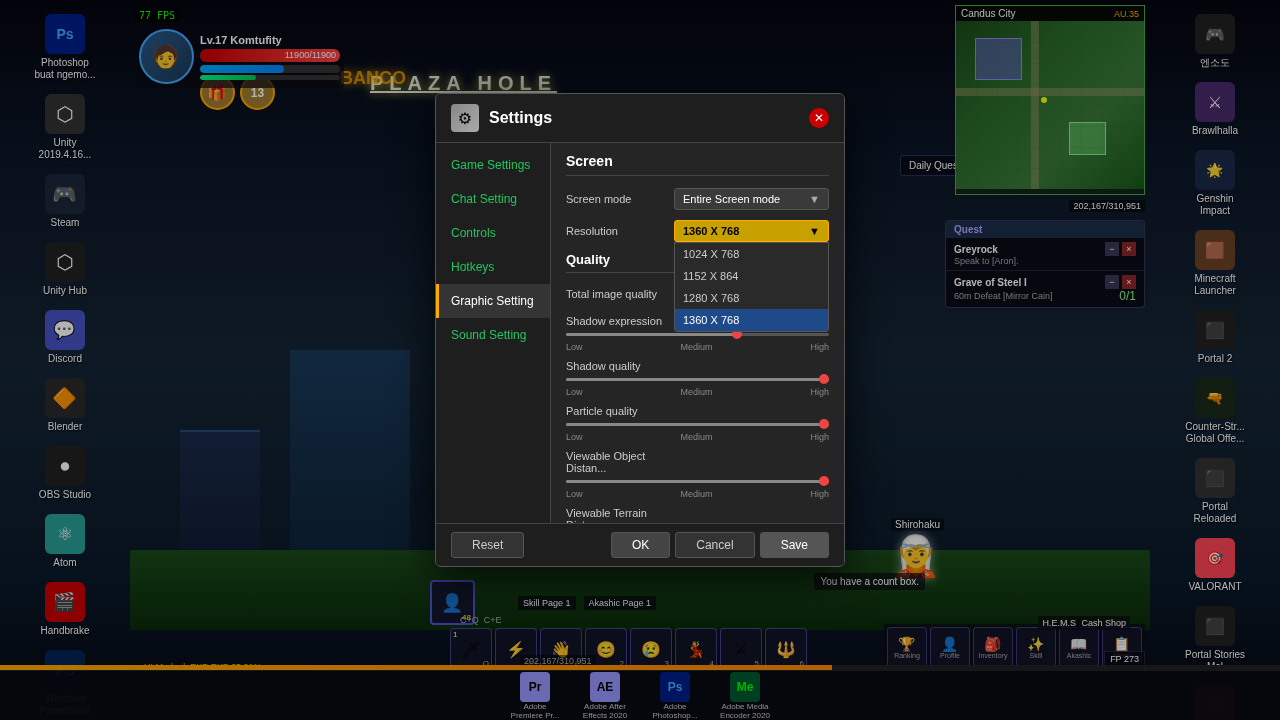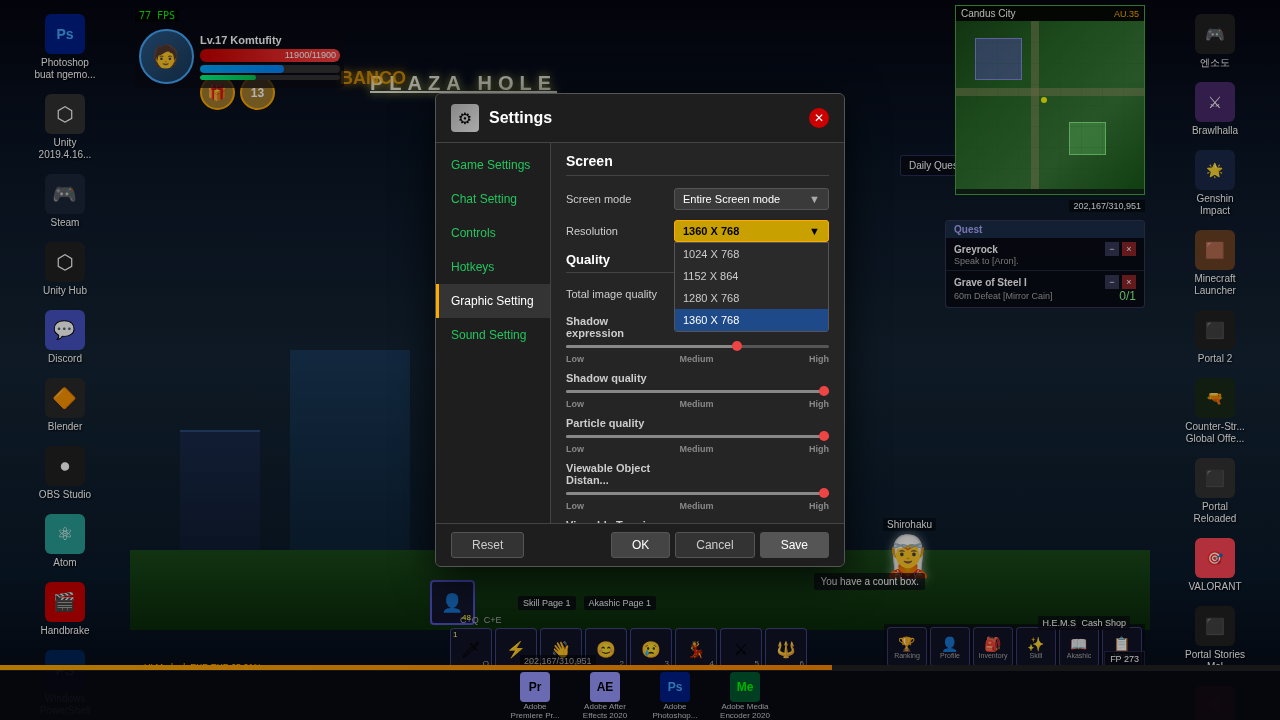--- a/index.html
+++ b/index.html
@@ -292,21 +292,20 @@
       color: #fff;
       font-size: 13px;
       font-weight: bold;
       margin: 8px 0 10px 0;
       padding-bottom: 5px;
       border-bottom: 1px solid #444;
     }
 
     .slider-row {
       margin-bottom: 8px;
-      font-weight: bold;
     }
     .slider-marks {
       display: flex;
       justify-content: space-between;
       width: 100%;
       font-size: 9px;
       color: #888;
       margin-top: 1px;
     }
 
@@ -575,21 +574,21 @@
         <div style="width:14px;height:14px;background:rgba(200,50,50,0.7);color:#fff;font-size:9px;text-align:center;line-height:14px;cursor:pointer;">×</div>
       </div>
     </div>
     <div style="display:flex;justify-content:space-between;align-items:center;text-align:center;">
       <div style="color:#aaa;font-size:9px;">60m Defeat [Mirror Cain]</div>
       <div style="color:#8f8;font-size:12px;">0/1</div>
     </div>
   </div>
 </div>
 
-<div style="position:absolute;bottom:140px;right:344px;z-index:3;">
+<div style="position:absolute;bottom:140px;right:336px;z-index:3;">
   <div style="color:#fff;font-size:10px;text-align:center;text-shadow:1px 1px 2px #000;background:rgba(0,0,0,0.4);padding:1px 4px;border-radius:2px;margin-bottom:2px;">Shirohaku</div>
   <div style="font-size:40px;text-shadow:0 0 10px rgba(255,255,255,0.5);">🧝</div>
 </div>
 
 <div style="position:absolute;bottom:200px;left:470px;color:#fa0;font-size:16px;font-weight:bold;text-shadow:0 0 8px #fa0;z-index:3;">NET GO</div>
 
 <div style="position:absolute;bottom:230px;left:480px;color:#4af;font-size:11px;text-shadow:0 0 6px #4af;z-index:3;">COMPUTER ACADEMY</div>
 
 <div style="position:absolute;bottom:130px;right:355px;color:#fff;font-size:10px;background:rgba(10,10,20,0.7);padding:3px 6px;border-radius:2px;z-index:3;">
   You have a count box.

